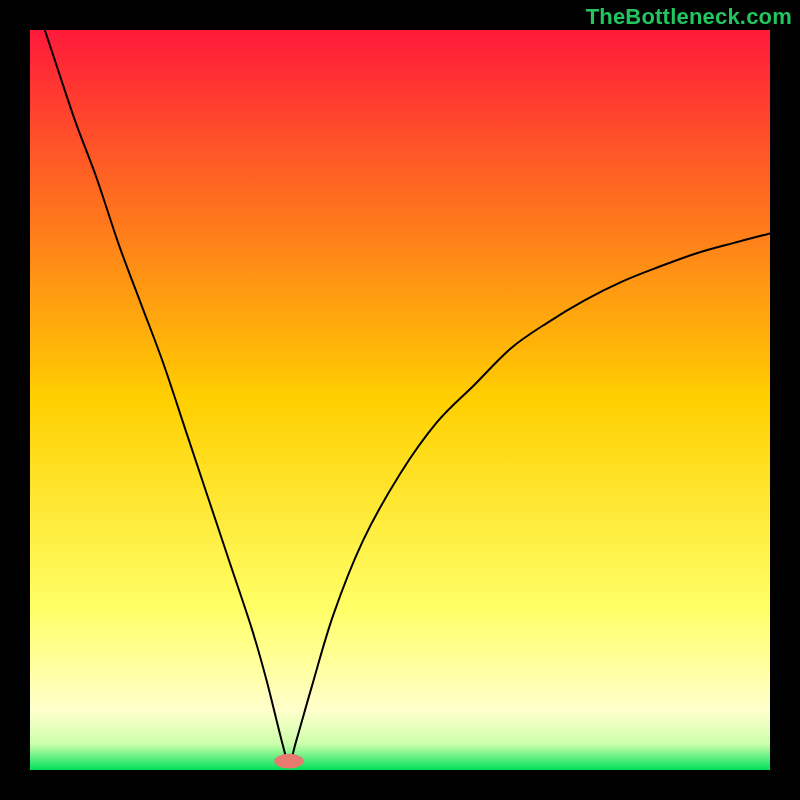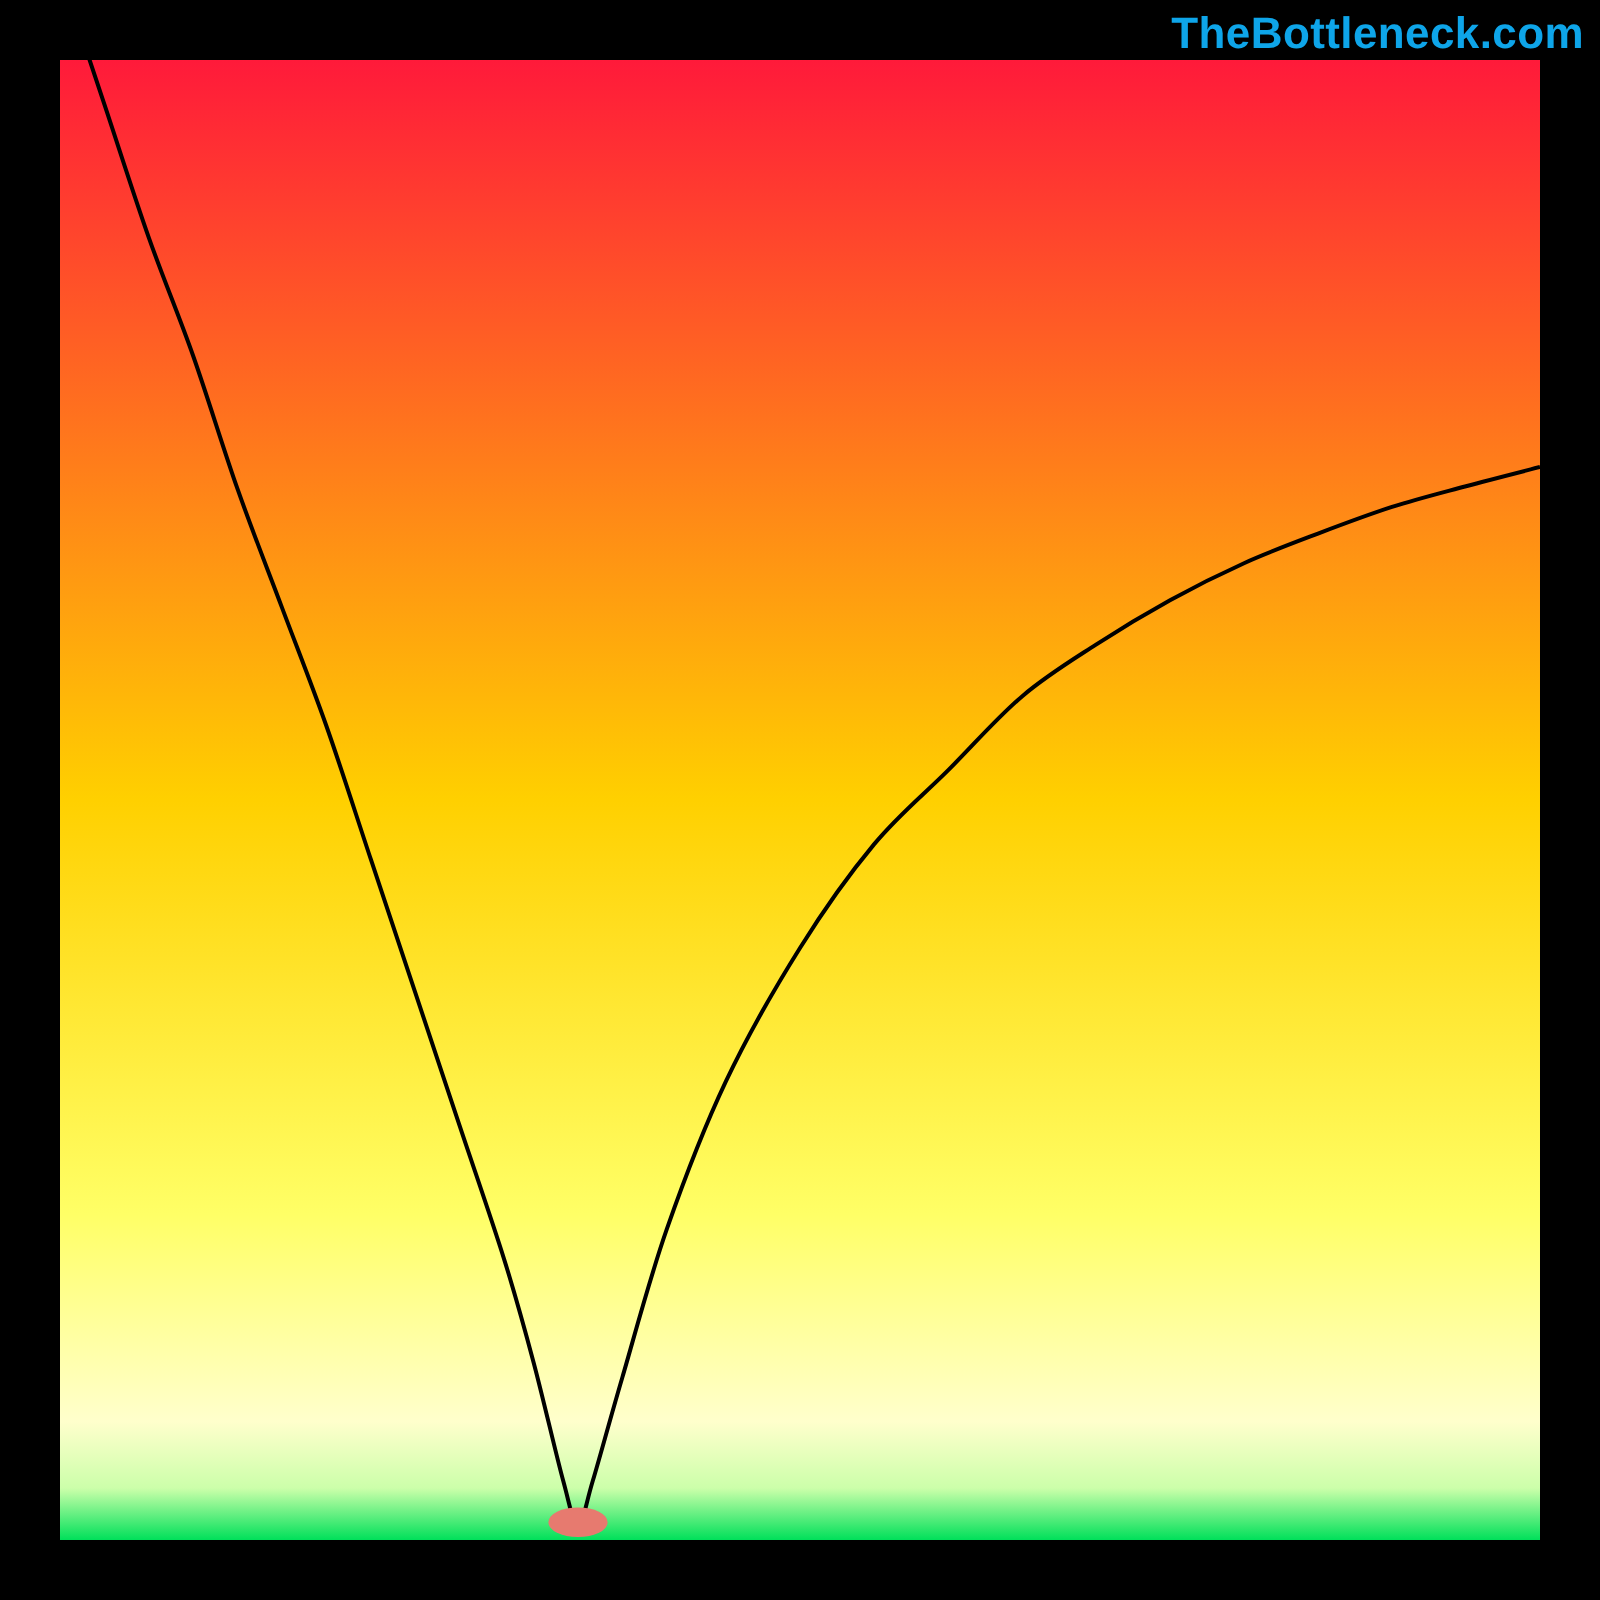--- a/index.html
+++ b/index.html
@@ -23,21 +23,21 @@
     position: absolute;
     left: 0;
     top: 0;
     width: 740px;
     height: 740px;
   }
   .watermark {
     position: absolute;
     top: 4px;
     right: 8px;
-    color: #0ea5e9;
+    color: #22c55e;
     font-size: 22px;
     font-weight: 600;
     letter-spacing: 0.2px;
     user-select: none;
   }
   svg { display: block; }
 </style>
 </head>
 <body>
 

